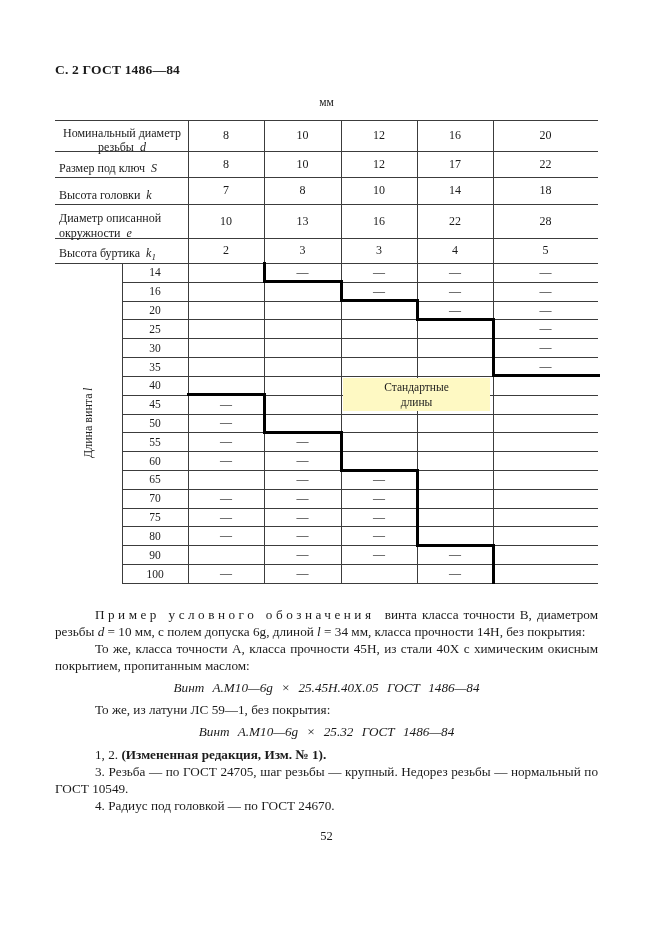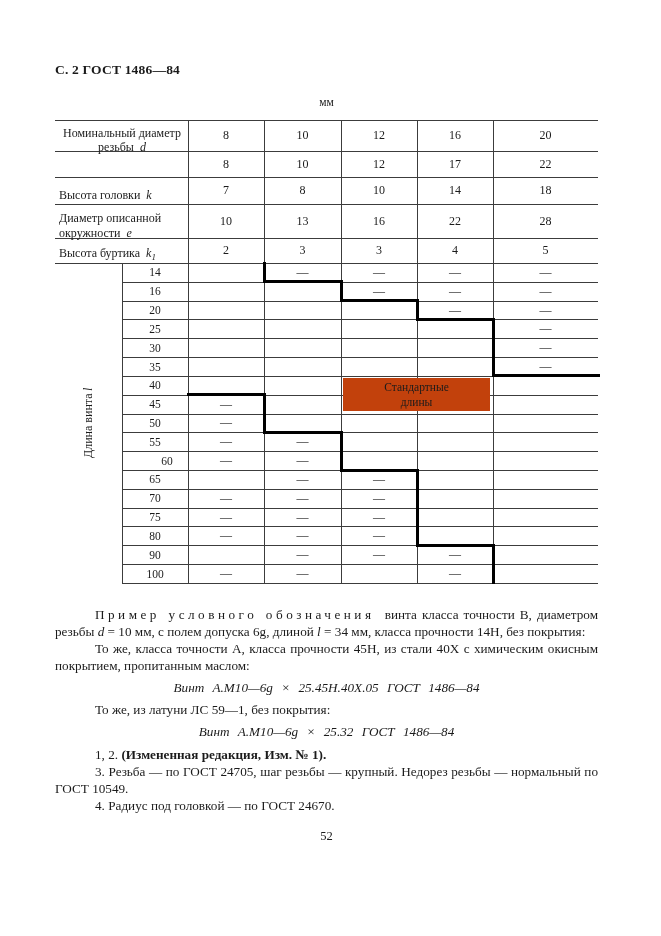--- a/index.html
+++ b/index.html
@@ -24,21 +24,21 @@
   .cell.lab.ctr{justify-content:center;text-align:center;}
   .len-num{position:absolute;display:flex;align-items:center;justify-content:center;
            font-size:11.5px;z-index:2;}
   .dash{position:absolute;display:flex;align-items:center;justify-content:center;
         font-size:12px;z-index:2;}
   
   #len-side-label{left:0;top:0;width:67px;height:320px;display:flex;align-items:center;
       justify-content:center;writing-mode:vertical-rl;transform:rotate(180deg);
       font-size:12px;z-index:2;}
   
-  #std-cell{left:288px;top:115px;width:147px;height:33px;background:#c2410c;z-index:3;
+  #std-cell{left:288px;top:115px;width:147px;height:33px;background:#fef9c3;z-index:3;
       display:flex;flex-direction:column;align-items:center;justify-content:center;
       font-size:11.5px;line-height:1.3;}
   
   #notes{left:55px;top:607px;width:543px;font-size:13.2px;line-height:1.28;}
   #notes p{margin:0;}
   .jst{text-align:justify;}
   .ind{text-indent:40px;}
   .spaced{letter-spacing:3.5px;}
   .desig{text-align:center;font-style:italic;word-spacing:5px;margin:5px 0 6px 0 !important;}
   .boldpart{font-weight:bold;}
@@ -68,20 +68,23 @@
       <div class="vline" style="left: 362px; top: 0px; height: 143px;"></div>
       <div class="vline" style="left: 438px; top: 0px; height: 143px;"></div>
       <div class="cell lab ctr" style="left: 0px; top: 0px; width: 133px; height: 31px;">
         <span>Номинальный диаметр резьбы <i class="var">&nbsp;d</i></span>
       </div>
       <div class="cell val" style="left: 133px; top: 0px; width: 76px; height: 31px;">8</div>
       <div class="cell val" style="left: 209px; top: 0px; width: 77px; height: 31px;">10</div>
       <div class="cell val" style="left: 286px; top: 0px; width: 76px; height: 31px;">12</div>
       <div class="cell val" style="left: 362px; top: 0px; width: 76px; height: 31px;">16</div>
       <div class="cell val" style="left: 438px; top: 0px; width: 105px; height: 31px;">20</div>
+      <div class="cell lab" style="left: 0px; top: 31px; width: 133px; height: 26px;">
+        <span>Размер под ключ <i class="var">&nbsp;S</i></span>
+      </div>
       <div class="cell val" style="left: 133px; top: 31px; width: 76px; height: 26px;">8</div>
       <div class="cell val" style="left: 209px; top: 31px; width: 77px; height: 26px;">10</div>
       <div class="cell val" style="left: 286px; top: 31px; width: 76px; height: 26px;">12</div>
       <div class="cell val" style="left: 362px; top: 31px; width: 76px; height: 26px;">17</div>
       <div class="cell val" style="left: 438px; top: 31px; width: 105px; height: 26px;">22</div>
       <div class="cell lab" style="left: 0px; top: 57px; width: 133px; height: 27px;">
         <span>Высота головки <i class="var">&nbsp;k</i></span>
       </div>
       <div class="cell val" style="left: 133px; top: 57px; width: 76px; height: 27px;">7</div>
       <div class="cell val" style="left: 209px; top: 57px; width: 77px; height: 27px;">8</div>
@@ -156,21 +159,21 @@
       <div class="len-num" style="left: 67px; top: 94.1px; width: 66px; height: 18.82px;">35</div>
       <div class="dash" style="left: 438px; top: 94.1px; width: 105px; height: 18.82px;">—</div>
       <div class="len-num" style="left: 67px; top: 112.92px; width: 66px; height: 18.82px;">40</div>
       <div class="len-num" style="left: 67px; top: 131.74px; width: 66px; height: 18.82px;">45</div>
       <div class="dash" style="left: 133px; top: 131.74px; width: 76px; height: 18.82px;">—</div>
       <div class="len-num" style="left: 67px; top: 150.56px; width: 66px; height: 18.82px;">50</div>
       <div class="dash" style="left: 133px; top: 150.56px; width: 76px; height: 18.82px;">—</div>
       <div class="len-num" style="left: 67px; top: 169.38px; width: 66px; height: 18.82px;">55</div>
       <div class="dash" style="left: 133px; top: 169.38px; width: 76px; height: 18.82px;">—</div>
       <div class="dash" style="left: 209px; top: 169.38px; width: 77px; height: 18.82px;">—</div>
-      <div class="len-num" style="left: 67px; top: 188.2px; width: 66px; height: 18.82px; margin-left: 12px;">60</div>
+      <div class="len-num" style="left: 67px; top: 188.2px; width: 66px; height: 18.82px;">60</div>
       <div class="dash" style="left: 133px; top: 188.2px; width: 76px; height: 18.82px;">—</div>
       <div class="dash" style="left: 209px; top: 188.2px; width: 77px; height: 18.82px;">—</div>
       <div class="len-num" style="left: 67px; top: 207.02px; width: 66px; height: 18.82px;">65</div>
       <div class="dash" style="left: 209px; top: 207.02px; width: 77px; height: 18.82px;">—</div>
       <div class="dash" style="left: 286px; top: 207.02px; width: 76px; height: 18.82px;">—</div>
       <div class="len-num" style="left: 67px; top: 225.84px; width: 66px; height: 18.82px;">70</div>
       <div class="dash" style="left: 133px; top: 225.84px; width: 76px; height: 18.82px;">—</div>
       <div class="dash" style="left: 209px; top: 225.84px; width: 77px; height: 18.82px;">—</div>
       <div class="dash" style="left: 286px; top: 225.84px; width: 76px; height: 18.82px;">—</div>
       <div class="len-num" style="left: 67px; top: 244.66px; width: 66px; height: 18.82px;">75</div>

